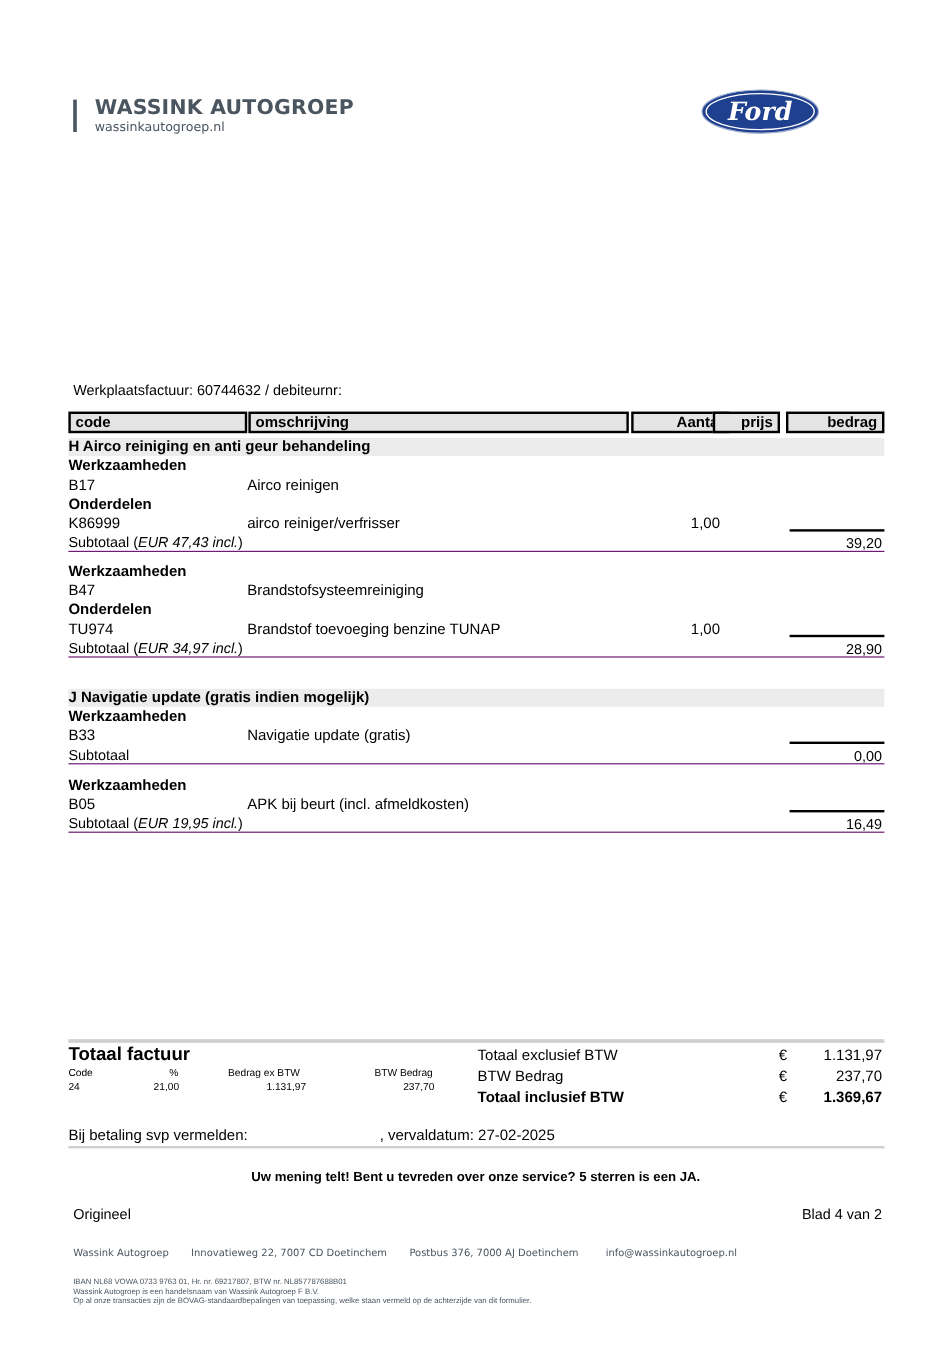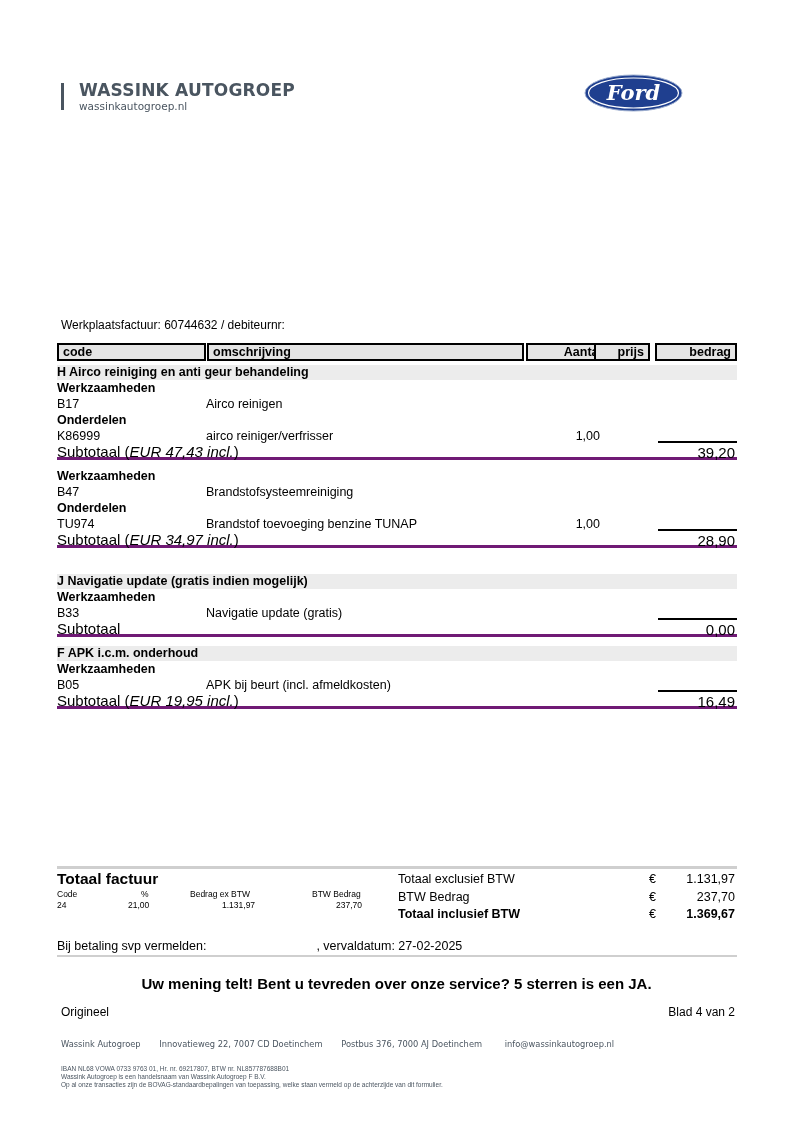--- a/index.html
+++ b/index.html
@@ -21,40 +21,40 @@
   .th.right { text-align: right; }
 
   
   .section { position: absolute; left: 57px; width: 680px; }
   .sec-title { height: 15px; background: #ececec; font-weight: bold; font-size: 12.5px; line-height: 15px; padding-left: 0; white-space: nowrap; }
   .row { position: relative; height: 16px; font-size: 12.5px; line-height: 16px; white-space: nowrap; }
   .row.bold { font-weight: bold; }
   .row .code { position: absolute; left: 0; }
   .row .desc { position: absolute; left: 149px; }
   .row .qty { position: absolute; right: 137px; }
-  .sub-row { position: relative; height: 16px; font-size: 15px; line-height: 16px; white-space: nowrap; border-bottom: 3px solid #701a75; }
+  .sub-row { position: relative; height: 16px; font-size: 12px; line-height: 16px; white-space: nowrap; border-bottom: 1px solid #701a75; }
   .sub-row .amt { position: absolute; right: 2px; top: 1px; }
   .sub-line { position: absolute; right: 0; top: -3px; width: 79px; height: 2px; background: #000; }
   .sub-row i { font-style: italic; }
 
   
   .totals-rule { position: absolute; left: 57px; top: 866px; width: 680px; height: 3px; background: #cfcfcf; }
   .tot-title { position: absolute; left: 57px; top: 870px; font-weight: bold; font-size: 15.5px; white-space: nowrap; }
   .vat-h, .vat-v { position: absolute; font-size: 8.5px; white-space: nowrap; }
   .vat-h { top: 889px; }
   .vat-v { top: 900px; }
   .tot-label { position: absolute; left: 398px; font-size: 12.5px; white-space: nowrap; }
   .tot-cur { position: absolute; left: 649px; font-size: 12.5px; }
   .tot-val { position: absolute; right: 58px; font-size: 12.5px; text-align: right; white-space: nowrap; }
   .b { font-weight: bold; }
 
   .payment { position: absolute; left: 57px; top: 939px; width: 680px; height: 18px; font-size: 12.5px; white-space: nowrap; border-bottom: 2px solid #cfcfcf; }
   .payment .gap { display: inline-block; width: 110px; }
 
-  .slogan { position: absolute; left: 0; width: 793px; top: 975px; text-align: center; font-weight: bold; font-size: 15px; white-space: nowrap; }
+  .slogan { position: absolute; left: 0; width: 793px; top: 975px; text-align: center; font-weight: bold; font-size: 11px; white-space: nowrap; }
   .origineel { position: absolute; left: 61px; top: 1005px; font-size: 12px; }
   .blad { position: absolute; right: 58px; top: 1005px; font-size: 12px; }
 
   .footer-addr { position: absolute; left: 61px; top: 1039px; font-family: "DejaVu Sans", sans-serif; font-size: 8.3px; color: #4a5560; white-space: nowrap; }
   .footer-addr span { margin-right: 16px; }
   .footer-legal { position: absolute; left: 61px; top: 1065px; font-family: "Liberation Sans", sans-serif; font-size: 6.5px; line-height: 8.2px; color: #4a5560; white-space: nowrap; }
 </style>
 </head>
 <body>
 
@@ -134,21 +134,20 @@
     <span class="desc">Navigatie update (gratis)</span>
   </div>
   <div class="sub-row">
     <div class="sub-line"></div>
     <span>Subtotaal</span>
     <span class="amt">0,00</span>
   </div>
 </div>
 
 <div class="section" style="top:646px;">
-  <div class="sec-title">F APK i.c.m. onderhoud</div>
   <div class="row bold">
       <span class="code">Werkzaamheden</span>
     </div>
   <div class="row">
     <span class="code">B05</span>
     <span class="desc">APK bij beurt (incl. afmeldkosten)</span>
   </div>
   <div class="sub-row">
     <div class="sub-line"></div>
     <span>Subtotaal (</span><i>EUR 19,95 incl.</i><span>)</span>

